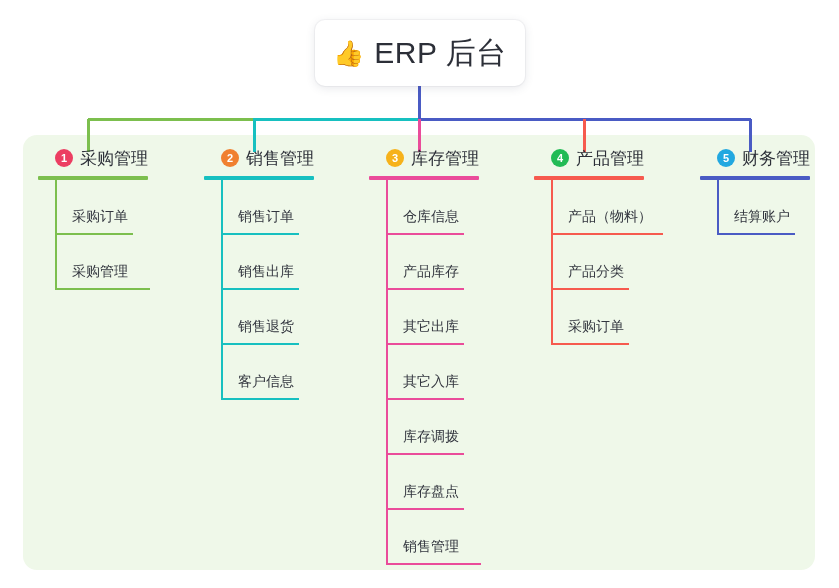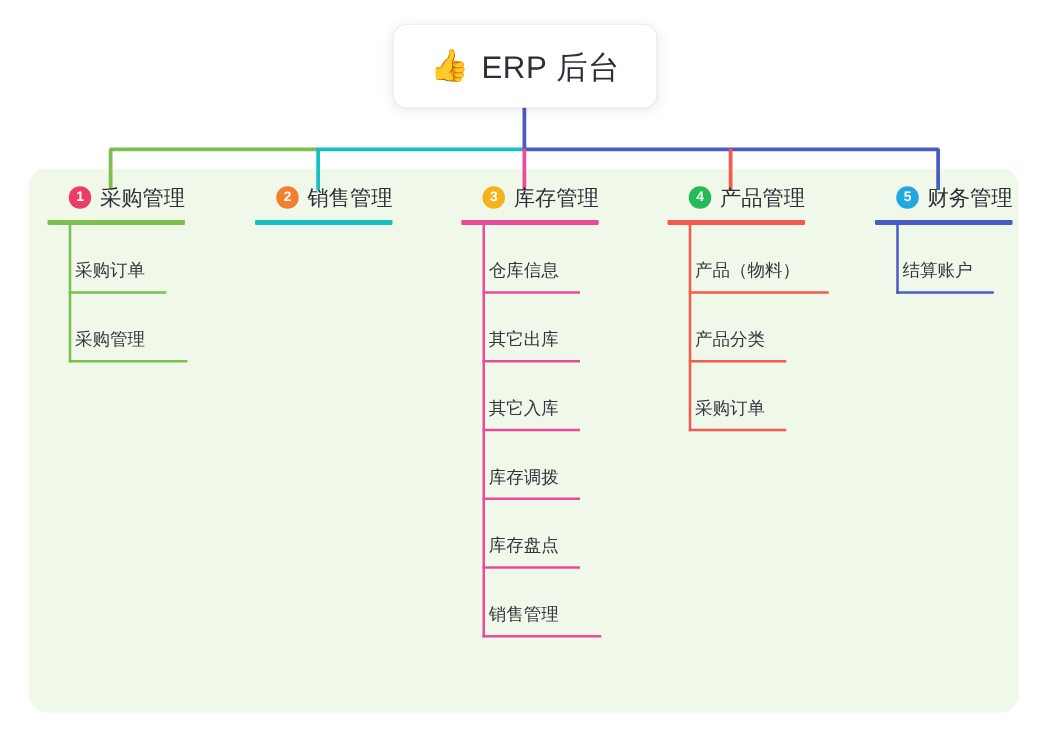--- a/index.html
+++ b/index.html
@@ -16,21 +16,21 @@
     position: absolute; left: 315px; top: 20px;
     width: 210px; height: 66px;
     background: #ffffff;
     border-radius: 10px;
     box-shadow: 0 2px 10px rgba(60,70,90,.13), 0 0 0 1px rgba(70,80,100,.05);
     display: flex; align-items: center; justify-content: center;
     gap: 10px;
   }
   .root-emoji { font-size: 25px; line-height: 1; }
   .root-title {
-    font-size: 25px; color: #2c2f38; letter-spacing: .5px;
+    font-size: 30px; color: #2c2f38; letter-spacing: .5px;
     white-space: nowrap;
   }
 
   
   .wires { position: absolute; left: 0; top: 0; width: 839px; height: 588px; pointer-events: none; }
 
   
   .panel {
     position: absolute; left: 23px; top: 135px;
     width: 792px; height: 435px;
@@ -57,21 +57,21 @@
     height: 4px; border-radius: 1px; margin-top: 5px;
   }
   .items { position: relative; padding-top: 0; }
   .spine {
     position: absolute; left: 17px; top: 0; bottom: 0; width: 2px;
   }
   .item {
     position: relative; height: 55px;
   }
   .item-label {
-    position: absolute; left: 22px; bottom: 9px;
+    position: absolute; left: 34px; bottom: 9px;
     font-size: 14px; color: #33363f; white-space: nowrap;
   }
   .item-rule {
     position: absolute; left: 17px; bottom: 0; height: 2px;
   }
 </style>
 </head>
 <body>
 
 <div id="stage">
@@ -111,32 +111,55 @@
         </div>
       </div>
   </div>
 
   <div class="branch" style="left:204px;">
     <div class="branch-head">
       <span class="badge" style="background: rgb(240, 128, 48);">2</span>
       <span class="branch-title">销售管理</span>
     </div>
     <div class="head-rule" style="background: rgb(23, 192, 192); width: 110px;"></div>
+    <div class="items">
+      <div class="spine" style="background: rgb(23, 192, 192);"></div>
+    <div class="item">
+          <div class="item-label">销售订单</div>
+          <div class="item-rule" style="background: rgb(23, 192, 192); width: 78px;"></div>
+        </div>
+        <div class="item">
+          <div class="item-label">销售出库</div>
+          <div class="item-rule" style="background: rgb(23, 192, 192); width: 78px;"></div>
+        </div>
+        <div class="item">
+          <div class="item-label">销售退货</div>
+          <div class="item-rule" style="background: rgb(23, 192, 192); width: 78px;"></div>
+        </div>
+        <div class="item">
+          <div class="item-label">客户信息</div>
+          <div class="item-rule" style="background: rgb(23, 192, 192); width: 78px;"></div>
+        </div>
+      </div>
   </div>
 
   <div class="branch" style="left:369px;">
     <div class="branch-head">
       <span class="badge" style="background: rgb(246, 178, 27);">3</span>
       <span class="branch-title">库存管理</span>
     </div>
     <div class="head-rule" style="background: rgb(234, 76, 154); width: 110px;"></div>
     <div class="items">
       <div class="spine" style="background: rgb(234, 76, 154);"></div>
     <div class="item">
           <div class="item-label">仓库信息</div>
+          <div class="item-rule" style="background: rgb(234, 76, 154); width: 78px;"></div>
+        </div>
+        <div class="item">
+          <div class="item-label">产品库存</div>
           <div class="item-rule" style="background: rgb(234, 76, 154); width: 78px;"></div>
         </div>
         <div class="item">
           <div class="item-label">其它出库</div>
           <div class="item-rule" style="background: rgb(234, 76, 154); width: 78px;"></div>
         </div>
         <div class="item">
           <div class="item-label">其它入库</div>
           <div class="item-rule" style="background: rgb(234, 76, 154); width: 78px;"></div>
         </div>

